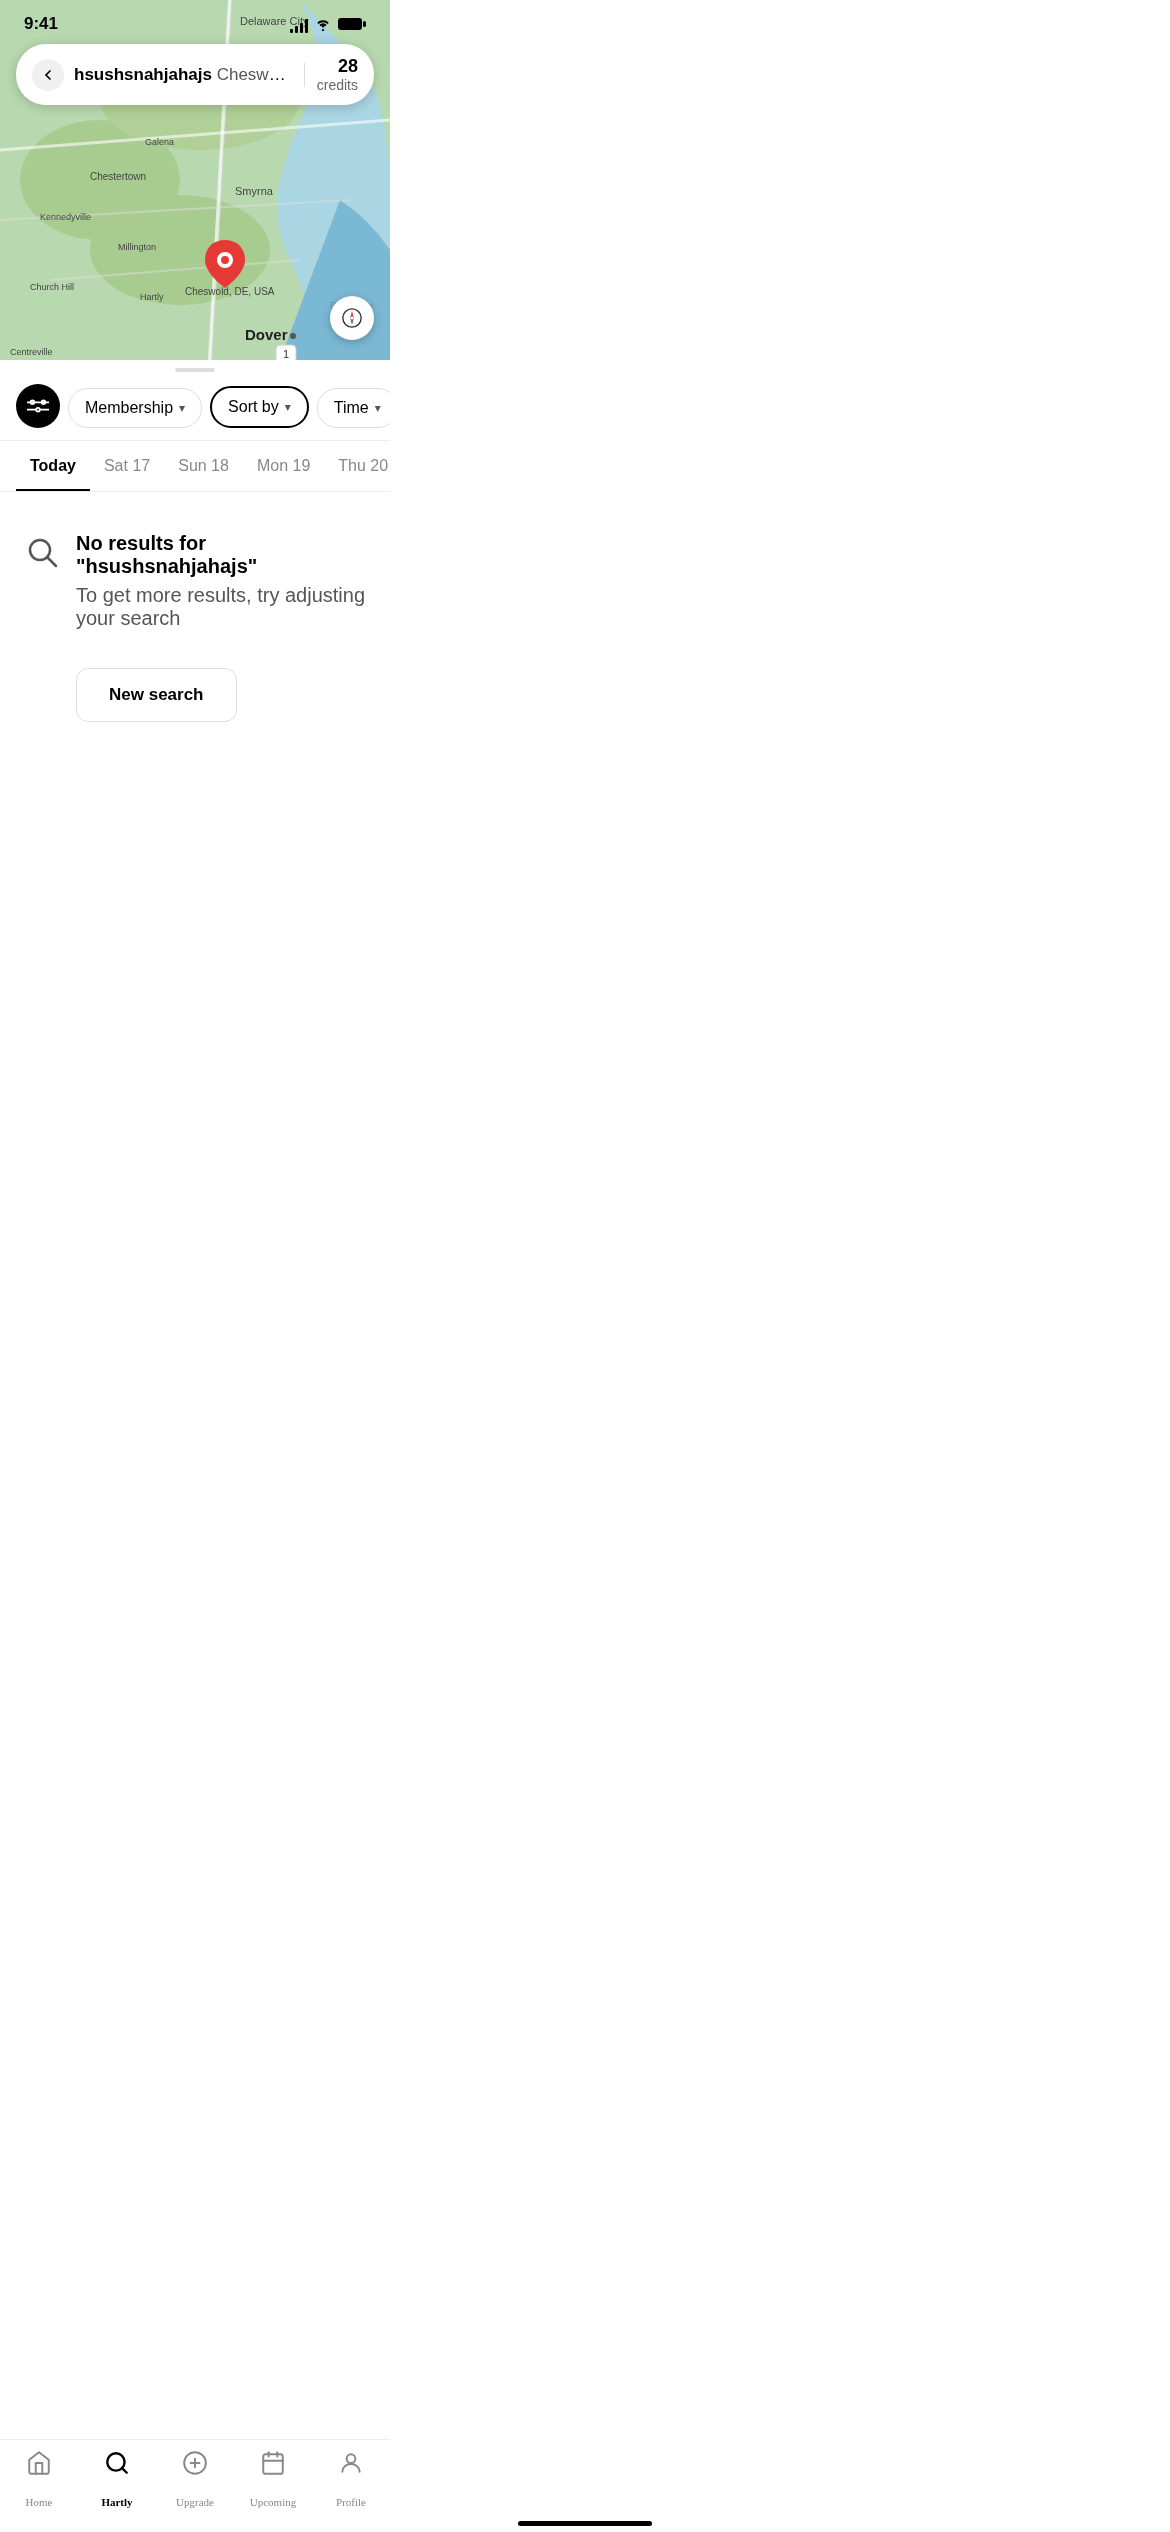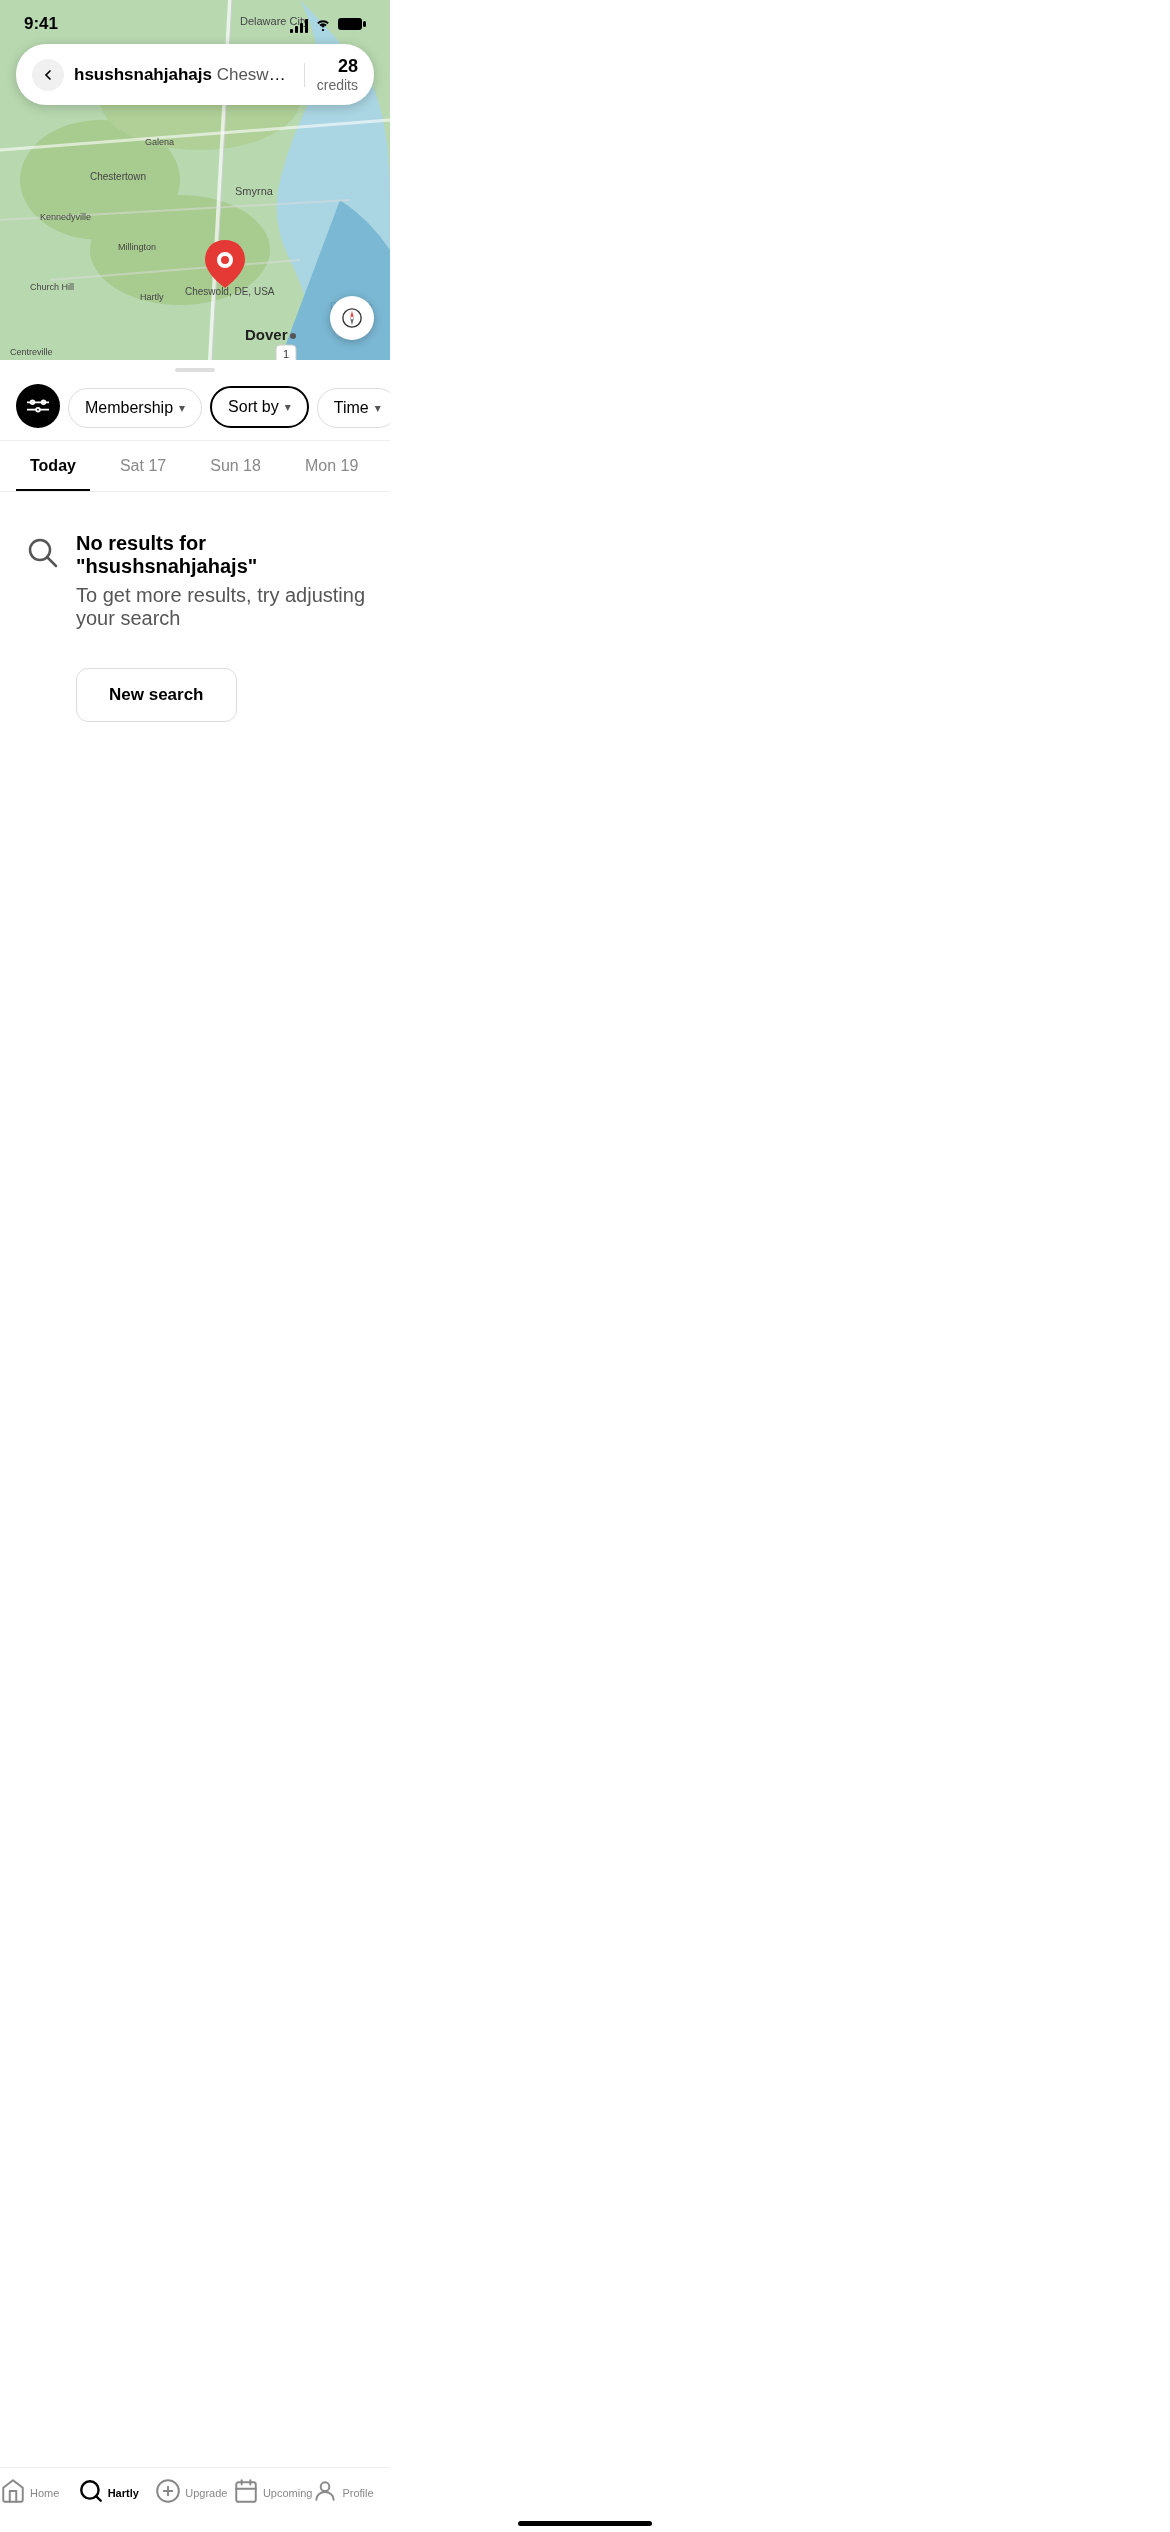--- a/index.html
+++ b/index.html
@@ -186,21 +186,21 @@
     }
     .chevron-down {
       font-size: 12px;
       color: #555;
     }
 
     
     .date-row {
       display: flex;
       align-items: center;
-      gap: 16px;
+      gap: 0;
       padding: 0 16px;
       background: #fff;
       border-bottom: 1px solid #eee;
       overflow-x: auto;
     }
     .date-row::-webkit-scrollbar { display: none; }
 
     .date-tab {
       padding: 16px 14px 14px;
       font-size: 16px;
@@ -275,25 +275,26 @@
       background: #fff;
       border-top: 1px solid #eee;
       display: flex;
       justify-content: space-around;
       align-items: center;
       padding: 10px 0 24px;
       z-index: 200;
     }
     .nav-item {
       display: flex;
-      flex-direction: row;
-      align-items: center;
-      gap: 4px;
+      flex-direction: column;
+      align-items: center;
+      gap: 16px;
       cursor: pointer;
       flex: 1;
+      font-family: Liberation Serif, serif;
     }
     .nav-label {
       font-size: 11px;
       color: #888;
     }
     .nav-label.active {
       font-weight: 700;
       color: #000;
     }
     .nav-icon svg {

